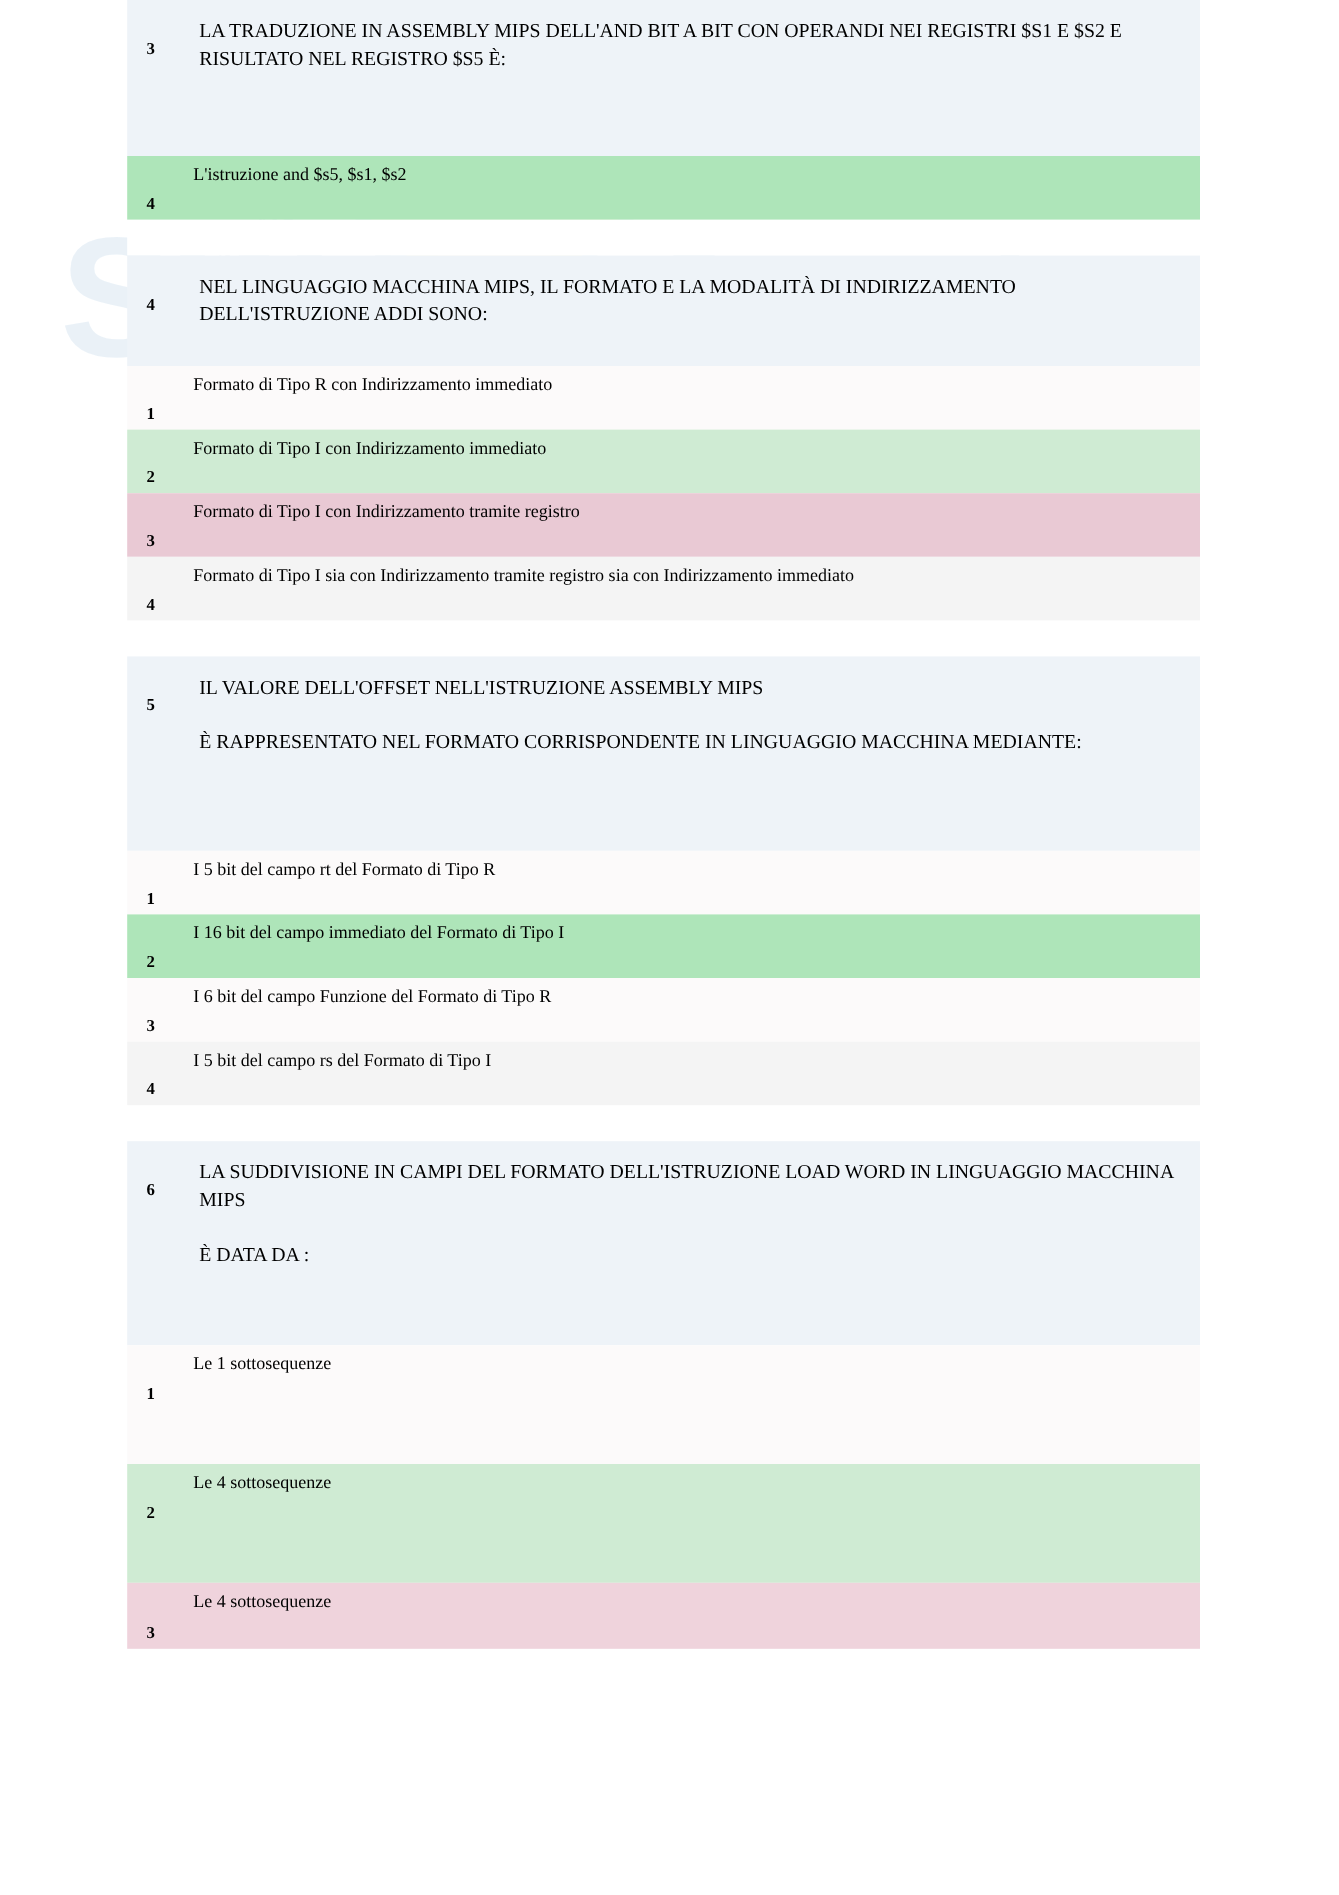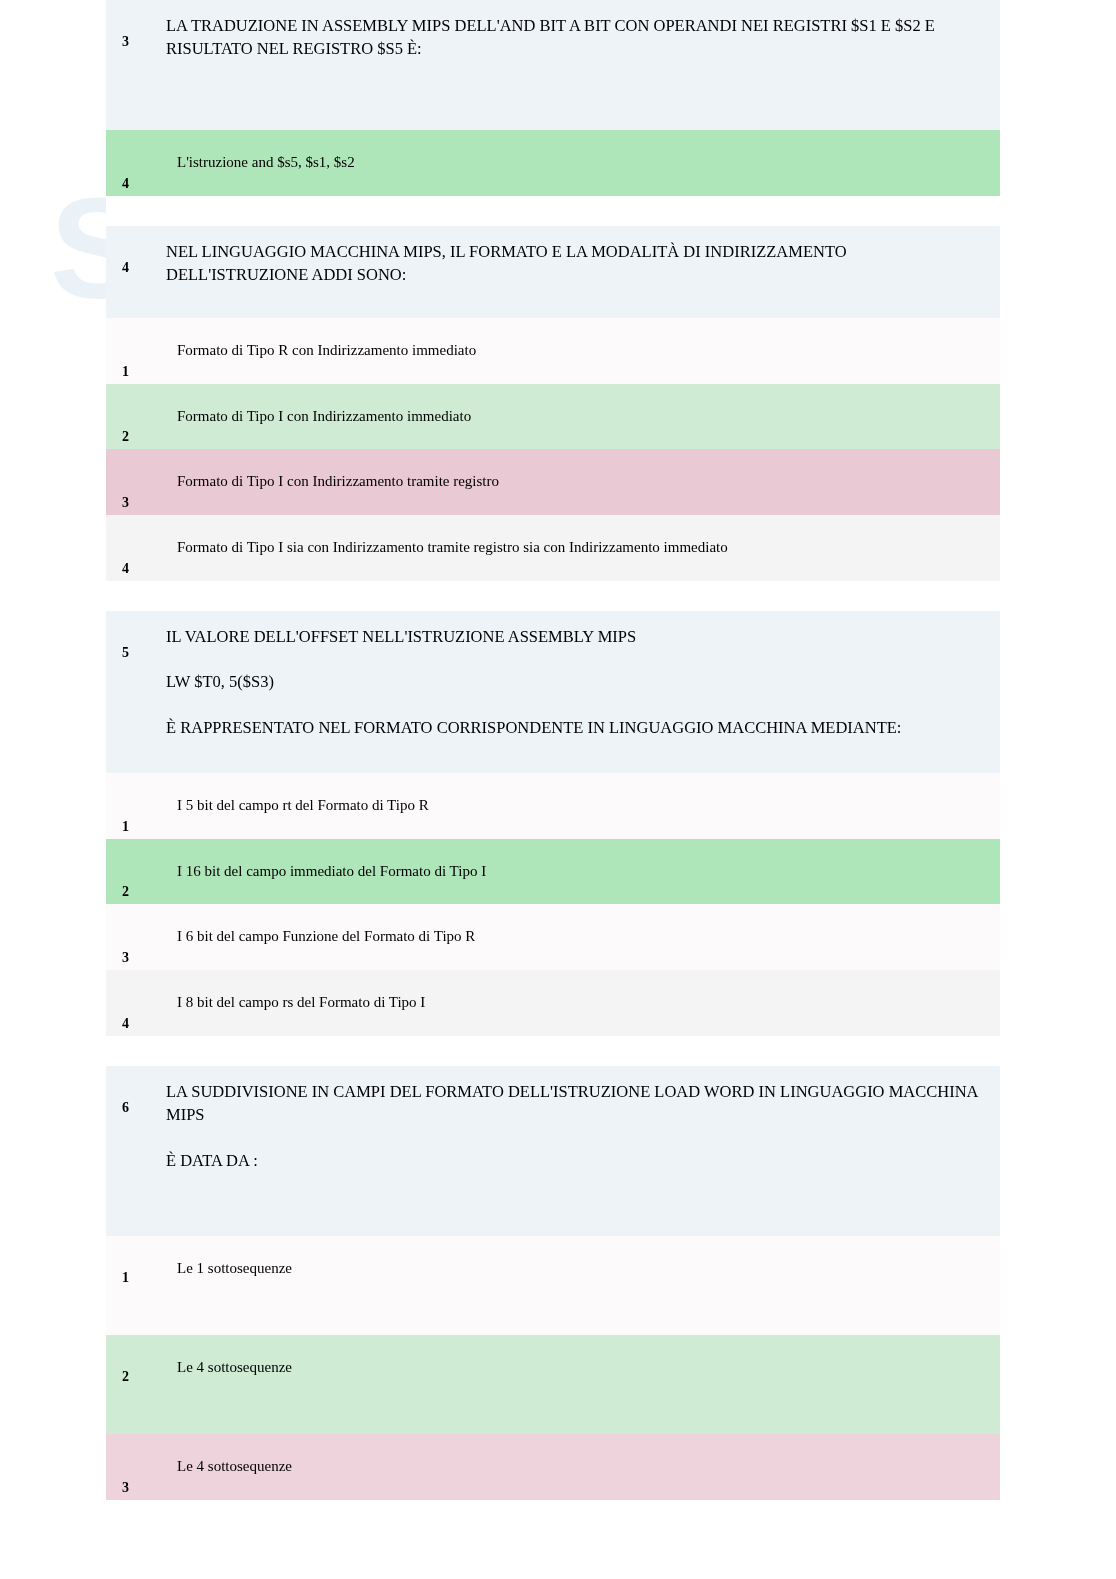--- a/index.html
+++ b/index.html
@@ -126,21 +126,21 @@
   .qtext p { margin: 0 0 0 0; font-family: Liberation Serif, serif; }
   .qtext p + p { margin-top: 22px; }
 
   .atext {
     flex: 1 1 auto;
     font-size: 15px;
     line-height: 1.45;
     padding: 6px 10px 6px 27px;
     box-sizing: border-box;
   }
-  .atext p { margin: 16px; }
+  .atext p { margin: 0; }
   .atext p + p { margin-top: 20px; }
 
   
   .bg-question { background: #eef3f8; }
   .bg-white    { background: #fcfafa; }
   .bg-grey     { background: #f4f4f4; }
   .bg-green    { background: #aee5b9; }
   .bg-green-soft { background: #cfebd3; }
   .bg-pink     { background: #e9c9d4; }
   .bg-pink-soft{ background: #efd3dc; }
@@ -222,21 +222,20 @@
     </div>
   </div>
 
   <div class="gap"></div>
 
   <div class="block">
     <div class="qrow bg-question h-q5">
       <div class="num top">5</div>
       <div class="qtext">
         <p>IL VALORE DELL'OFFSET NELL'ISTRUZIONE ASSEMBLY MIPS</p>
-        <p>LW $T0, 5($S3)</p>
         <p>È RAPPRESENTATO NEL FORMATO CORRISPONDENTE IN LINGUAGGIO MACCHINA MEDIANTE:</p>
       </div>
     </div>
     <div class="arow bg-white h-opt5">
       <div class="num">1</div>
       <div class="atext">
         <p>I 5 bit del campo rt del Formato di Tipo R</p>
       </div>
     </div>
     <div class="arow bg-green h-opt5">
@@ -247,21 +246,21 @@
     </div>
     <div class="arow bg-white h-opt5">
       <div class="num">3</div>
       <div class="atext">
         <p>I 6 bit del campo Funzione del Formato di Tipo R</p>
       </div>
     </div>
     <div class="arow bg-grey h-opt5">
       <div class="num">4</div>
       <div class="atext">
-        <p>I 8 bit del campo rs del Formato di Tipo I</p>
+        <p>I 5 bit del campo rs del Formato di Tipo I</p>
       </div>
     </div>
   </div>
 
   <div class="gap"></div>
 
   <div class="block">
     <div class="qrow bg-question h-q6">
       <div class="num top">6</div>
       <div class="qtext">

